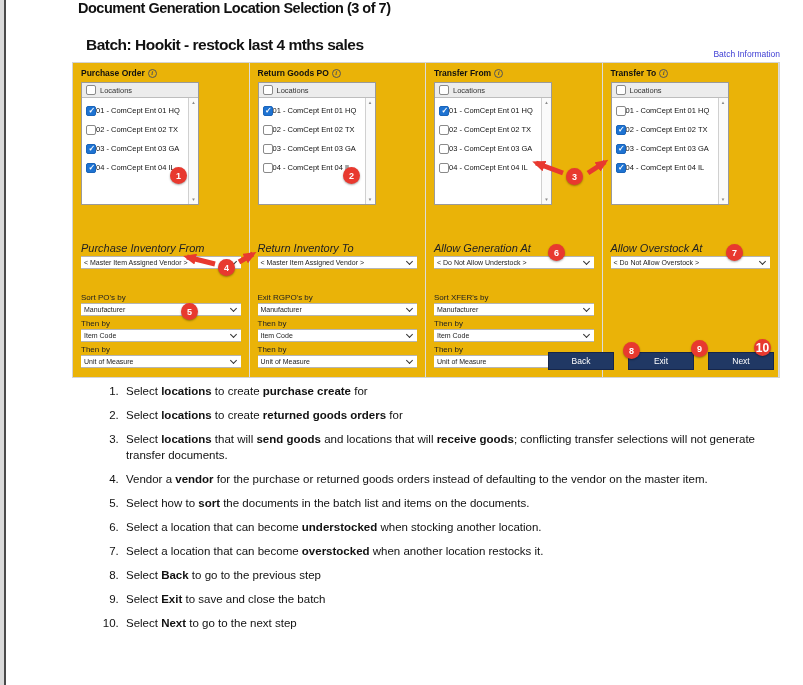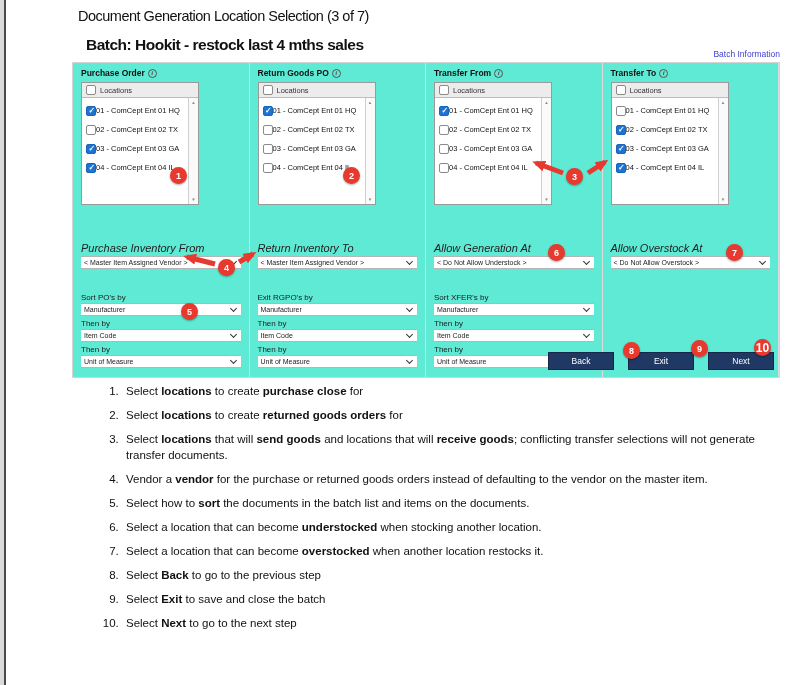--- a/index.html
+++ b/index.html
@@ -8,35 +8,35 @@
     position: relative;
     background:#fff;
     font-family:"Liberation Sans", sans-serif;
     color:#111;
     overflow:hidden;
   }
   .left-strip { position:absolute; left:0; top:0; width:4px; height:685px; background:#dadada; }
   .left-line  { position:absolute; left:4px; top:0; width:2px; height:685px; background:#4a4a4a; }
 
   .page-title {
-    position:absolute; left:78px; top:8px;
-    font-size:14.5px; font-weight:normal; letter-spacing:-0.5px;
+    position:absolute; left:78px; top:0;
+    font-size:14.5px; font-weight:bold; letter-spacing:-0.5px;
   }
   .page-subtitle {
     position:absolute; left:86px; top:36px;
     font-size:15.5px; font-weight:bold; letter-spacing:-0.5px;
   }
   .batch-link {
     position:absolute; right:23px; top:49px;
     font-size:8.5px; color:#3e3ed4; cursor:pointer;
   }
 
   .panel {
     position:absolute; left:72px; top:62px; width:708px; height:316px;
-    border:1px solid #d4d4d4; background:#5eead4;
+    border:1px solid #d4d4d4; background:#eab308;
     display:grid; grid-template-columns:repeat(4,1fr);
   }
   .col { position:relative; padding:4px 8px; border-right:1px solid #dcdcdc; }
   .col:last-child { border-right:none; }
   .col-title { display:flex; align-items:center; gap:3px; font-size:8.5px; font-weight:bold; height:12px; }
   .info {
     width:9px; height:9px; border:1px solid #555; border-radius:50%;
     font:italic bold 7px "Liberation Serif", serif; color:#555;
     display:inline-flex; align-items:center; justify-content:center; flex:none;
   }
@@ -332,21 +332,21 @@
 <div class="marker m4">4</div>
 <div class="marker m5">5</div>
 <div class="marker m6">6</div>
 <div class="marker m7">7</div>
 <div class="marker m8">8</div>
 <div class="marker m9">9</div>
 <div class="marker m10">10</div>
 
 <div class="instructions">
   <ol>
-    <li><span>Select </span><b>locations</b><span> to create </span><b>purchase close</b><span> for</span></li>
+    <li><span>Select </span><b>locations</b><span> to create </span><b>purchase create</b><span> for</span></li>
     <li><span>Select </span><b>locations</b><span> to create </span><b>returned goods orders</b><span> for</span></li>
     <li><span>Select </span><b>locations</b><span> that will </span><b>send goods</b><span> and locations that will </span><b>receive goods</b><span>; conflicting transfer selections will not generate transfer documents.</span></li>
     <li><span>Vendor a </span><b>vendor</b><span> for the purchase or returned goods orders instead of defaulting to the vendor on the master item.</span></li>
     <li><span>Select how to </span><b>sort</b><span> the documents in the batch list and items on the documents.</span></li>
     <li><span>Select a location that can become </span><b>understocked</b><span> when stocking another location.</span></li>
     <li><span>Select a location that can become </span><b>overstocked</b><span> when another location restocks it.</span></li>
     <li><span>Select </span><b>Back</b><span> to go to the previous step</span></li>
     <li><span>Select </span><b>Exit</b><span> to save and close the batch</span></li>
     <li><span>Select </span><b>Next</b><span> to go to the next step</span></li>
   </ol>

